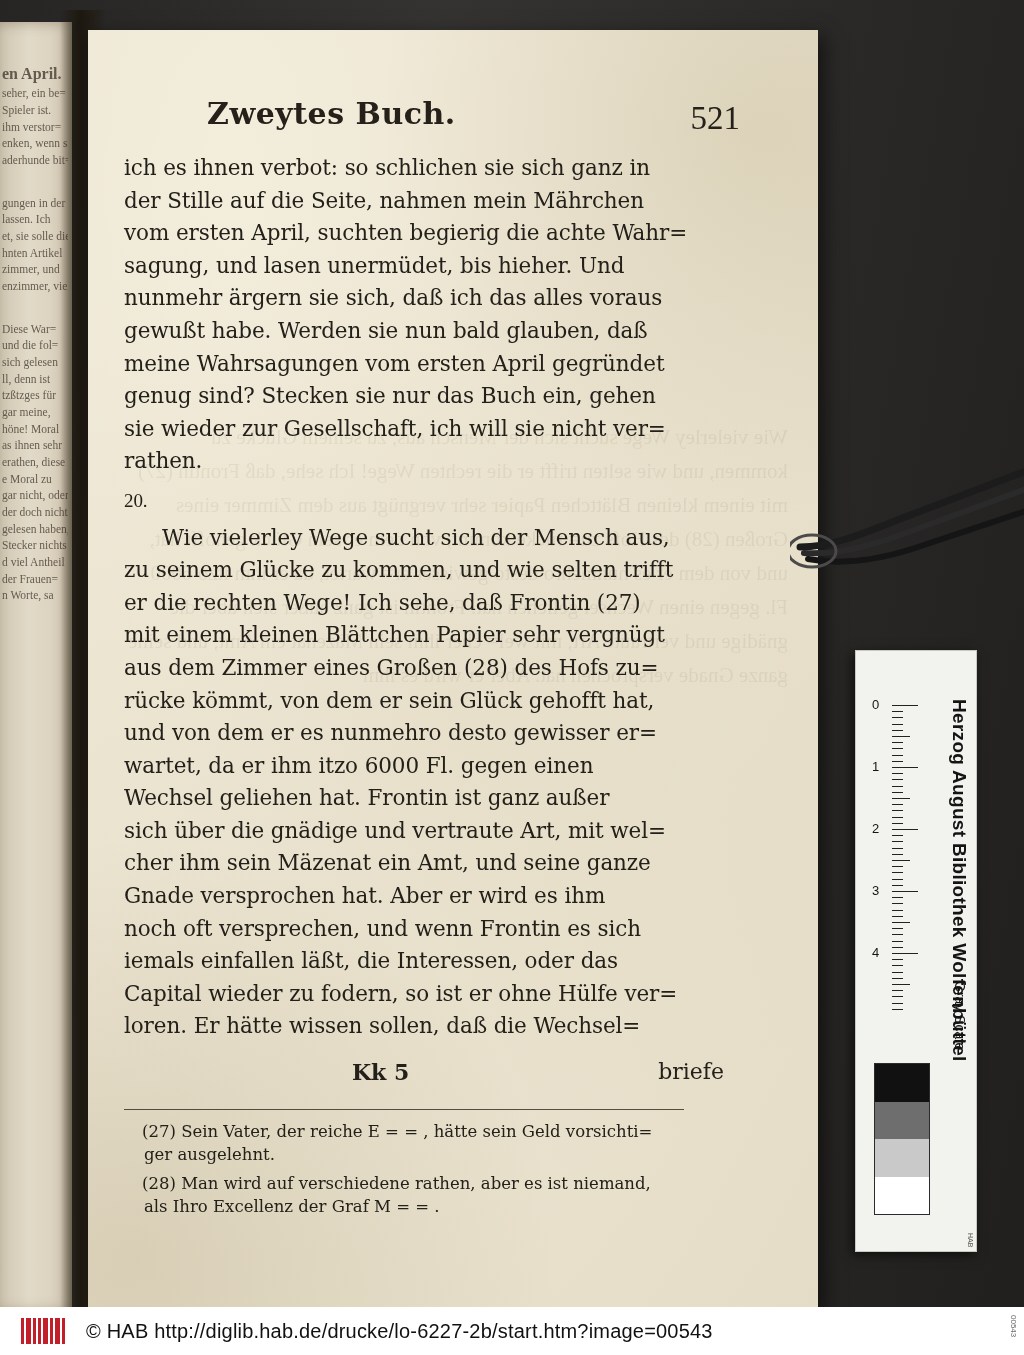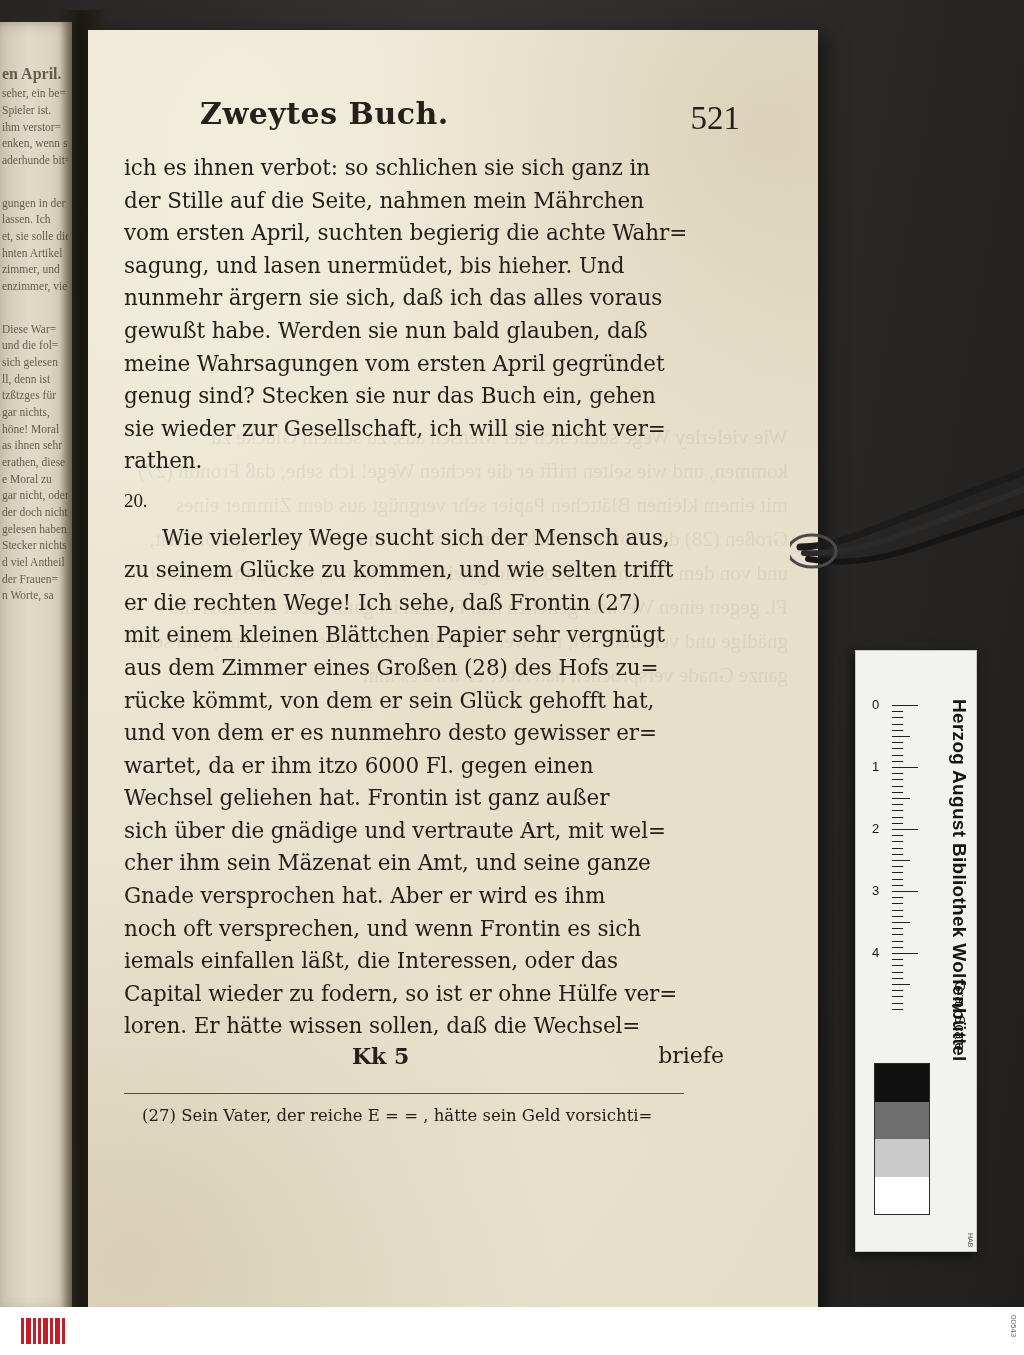--- a/index.html
+++ b/index.html
@@ -108,21 +108,21 @@
   }
 
   
   .running-head {
     position: relative;
     height: 46px;
     margin-bottom: 10px;
   }
   .head-title {
     position: absolute;
-    left: 76px;
+    left: 83px;
     top: 0;
     font-family: "DejaVu Serif", serif;
     font-weight: bold;
     font-size: 30px;
     letter-spacing: 0.5px;
     color: #25211a;
   }
   .head-folio {
     position: absolute;
     right: -16px;
@@ -149,21 +149,21 @@
     text-align: left;
     font-family: Liberation Serif, serif;
     font-size: 19px;
     margin: 7px 0 4px 0;
     color: #23201a;
   }
 
   .catch-row {
     position: relative;
     height: 34px;
-    margin-top: 0;
+    margin-top: 16px;
   }
   .signature {
     position: absolute;
     left: 228px;
     top: 0;
     font-family: "DejaVu Serif", serif;
     font-size: 22px;
     font-weight: bold;
     color: #23201a;
   }
@@ -337,21 +337,21 @@
       <div class="vline">et, sie solle die=</div>
       <div class="vline">hnten Artikel</div>
       <div class="vline">zimmer, und</div>
       <div class="vline">enzimmer, viel</div>
       <div class="vgap"></div>
       <div class="vline">Diese War=</div>
       <div class="vline">und die fol=</div>
       <div class="vline">sich gelesen</div>
       <div class="vline">ll, denn ist</div>
       <div class="vline">tzßtzges für</div>
-      <div class="vline">gar nichts,</div>
+      <div class="vline">gar meine,</div>
       <div class="vline">höne! Moral</div>
       <div class="vline">as ihnen sehr</div>
       <div class="vline">erathen, diese</div>
       <div class="vline">e Moral zu</div>
       <div class="vline">gar nicht, oder</div>
       <div class="vline">der doch nicht</div>
       <div class="vline">gelesen haben,</div>
       <div class="vline">Stecker nichts</div>
       <div class="vline">d viel Antheil</div>
       <div class="vline">der Frauen=</div>
@@ -380,21 +380,22 @@
     </div>
 
     <div class="catch-row">
       <div class="signature">Kk 5</div>
       <div class="catchword">briefe</div>
     </div>
 
     <div class="rule"></div>
 
     <div class="footnotes" id="footnotes">
-        <p><span class="fn-ind"></span><span>(27) </span><span>Sein Vater, der reiche E = = , hätte sein Geld vorsichti=</span></p>
+        <p><span class="fn-ind"></span><span>(27) </span><span>Sein Vater, der reiche E = = , hätte sein Geld vorsichti=</span><span class="fn-hang">ger ausgelehnt.</span></p>
+        <p><span class="fn-ind"></span><span>(28) </span><span>Man wird auf verschiedene rathen, aber es ist niemand,</span><span class="fn-hang">als Ihro Excellenz der Graf M = = .</span></p>
       </div>
 
   </div>
 </div>
 
 <div class="clamp">
   <svg width="236" height="160" viewBox="0 0 236 160">
     <path d="M10,92 C40,92 70,80 110,64 L236,16" stroke="#1c1c1c" stroke-width="7" fill="none" stroke-linecap="round"></path>
     <path d="M14,98 C46,100 78,92 116,78 L236,34" stroke="#2a2a2a" stroke-width="6" fill="none" stroke-linecap="round"></path>
     <path d="M18,104 C50,110 84,106 122,94 L236,56" stroke="#151515" stroke-width="6" fill="none" stroke-linecap="round"></path>
@@ -475,14 +476,15 @@
   <div class="credit-barcode">
     <span></span>
       <span class="w"></span>
       <span></span>
       <span></span>
       <span class="w"></span>
       <span></span>
       <span class="w"></span>
       <span></span>
   </div>
+  <div class="credit-text">© HAB http://diglib.hab.de/drucke/lo-6227-2b/start.htm?image=00543</div>
   <div class="credit-code">00543</div>
 </div>
 
 </body></html>

